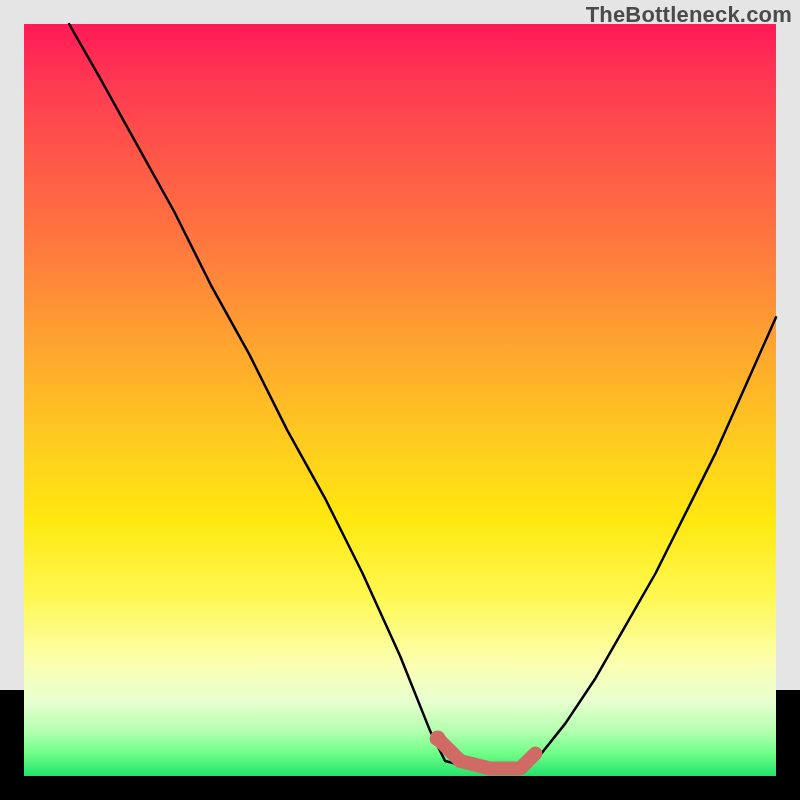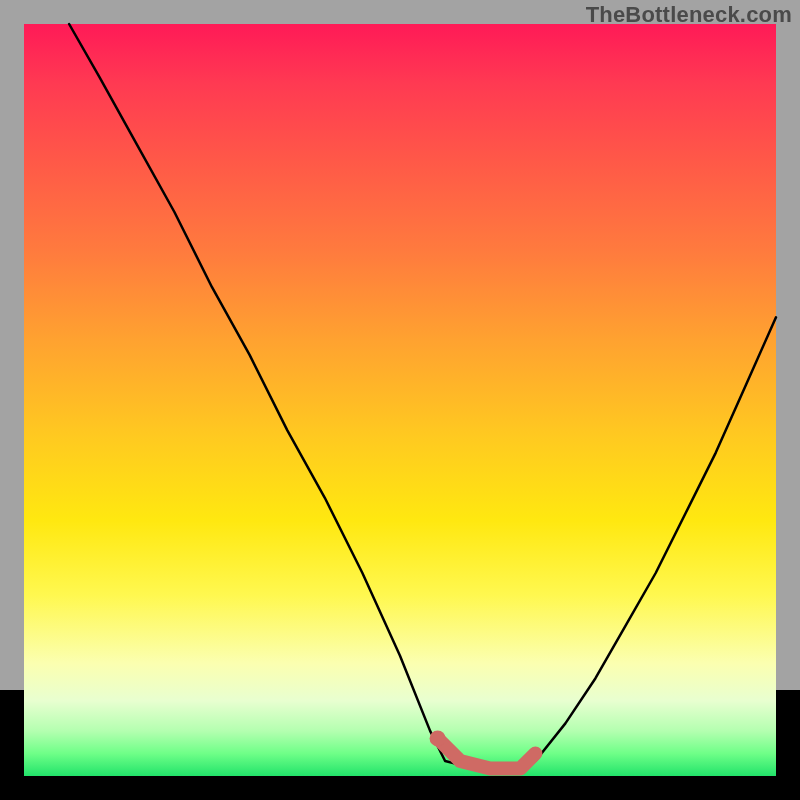--- a/index.html
+++ b/index.html
@@ -10,21 +10,21 @@
     background: #000;
     overflow: hidden;
     font-family: Arial, Helvetica, sans-serif;
   }
   .frame {
     position: absolute;
     left: 0;
     top: 0;
     width: 800px;
     height: 690px;
-    background: #a3a3a3;
+    background: #e5e5e5;
   }
   .plot {
     position: absolute;
     left: 24px;
     top: 24px;
     width: 752px;
     height: 752px;
     
     background: linear-gradient(
       to bottom,

